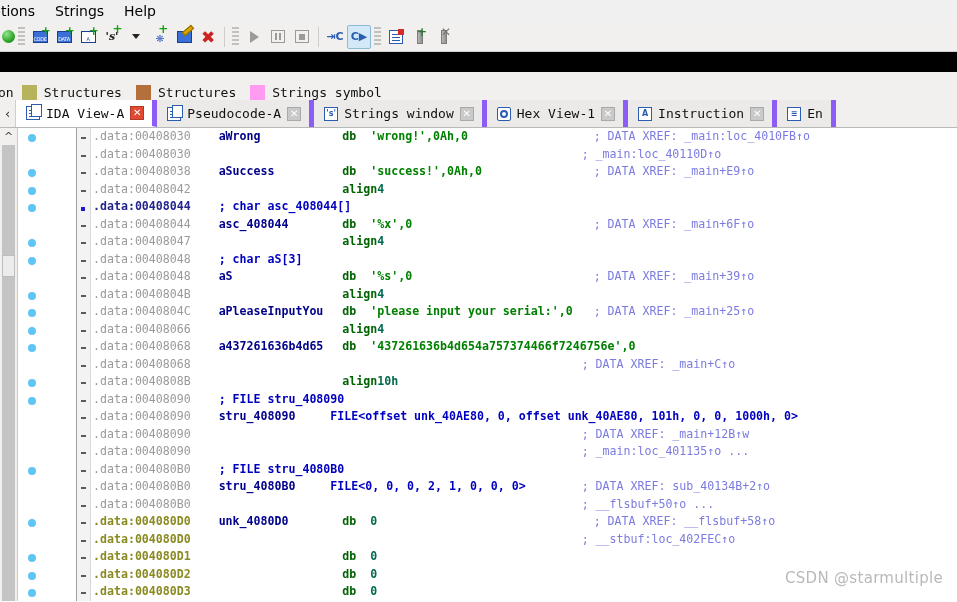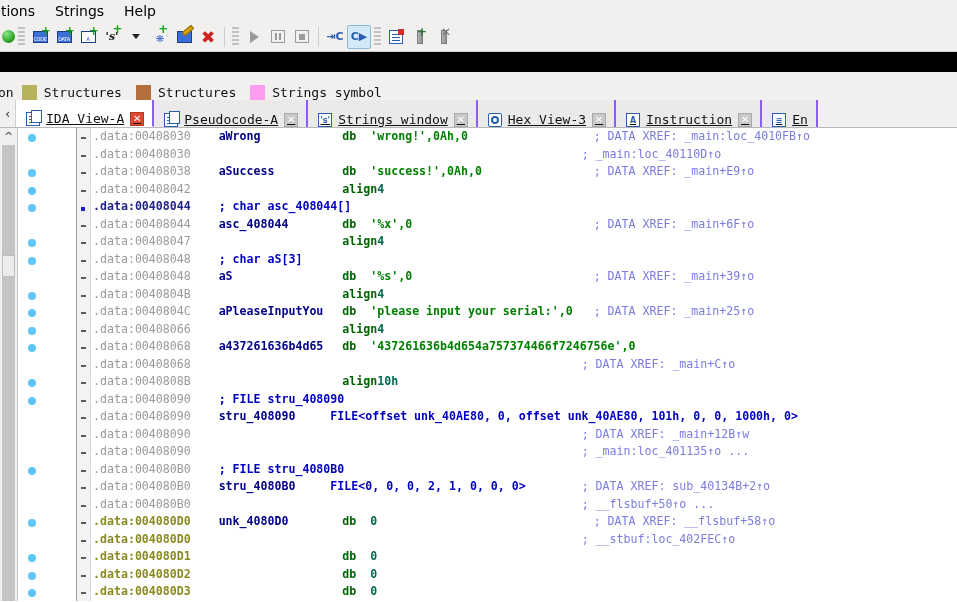--- a/index.html
+++ b/index.html
@@ -140,29 +140,28 @@
     display: flex; align-items: stretch;
     border-bottom: 1px solid #b8b8b8;
     position: relative;
   }
   .tab-scroll-left {
     width: 16px; display:flex; align-items:center; justify-content:center;
     background:#f1f0ef; border-right:1px solid #cfcfcf;
     font-size: 13px; color: #333; font-family:"DejaVu Sans",sans-serif;
   }
   .tab {
-    display: flex; align-items: flex-end; gap: 6px;
+    display: flex; align-items: center; gap: 6px;
     padding: 0 8px 0 10px;
     background: #eceae8;
-    border-right: 2px solid #8b5cf6;
+    border-right: 5px solid #8b5cf6;
     font-family: "DejaVu Sans Mono", monospace;
     font-size: 13px;
     color: #111;
     white-space: nowrap;
-    text-decoration: underline;
   }
   .tab.active { background: #ffffff; border-bottom: 1px solid #fff; }
   .tab-ico {
     width: 14px; height: 14px; border: 1px solid #2a5db0; background: #fff;
     position: relative; flex: none;
     display:flex;align-items:center;justify-content:center;
     font-size:8px;color:#2a5db0;font-family:"DejaVu Sans",sans-serif;font-weight:bold;
   }
   .tab-ico.doc:before {
     content:""; position:absolute; left:2px; top:3px; width:7px; height:1px;
@@ -380,21 +379,21 @@
   <div class="tab">
     <span class="tab-ico">'s'</span>
     <span>Strings window</span>
     <span class="tab-close">✕</span>
   </div>
 
   <div class="tab">
     <span class="tab-ico circ">
         <i></i>
       </span>
-    <span>Hex View-3</span>
+    <span>Hex View-1</span>
     <span class="tab-close">✕</span>
   </div>
 
   <div class="tab">
     <span class="tab-ico">A</span>
     <span>Instruction</span>
     <span class="tab-close">✕</span>
   </div>
 
   <div class="tab">
@@ -458,13 +457,14 @@
         <div class="acell" style="top: 376.5px;"></div>
         <div class="acell" style="top: 394px;"></div>
         <div class="acell" style="top: 411.5px;"></div>
         <div class="acell" style="top: 429px;"></div>
         <div class="acell" style="top: 446.5px;"></div>
         <div class="acell" style="top: 464px;"></div>
       </div>
     <div class="lines"><div class="ln"><span class="addr">.data:00408030    </span><span class="name">aWrong          </span><span class="kw">db  </span><span class="str">'wrong!',0Ah,0</span><span>                  </span><span class="cmt">; DATA XREF: _main:loc_4010FB↑o</span></div><div class="ln"><span class="addr">.data:00408030    </span><span class="name">                </span><span>    </span><span>                                </span><span class="cmt">; _main:loc_40110D↑o</span></div><div class="ln"><span class="addr">.data:00408038    </span><span class="name">aSuccess        </span><span class="kw">db  </span><span class="str">'success!',0Ah,0</span><span>                </span><span class="cmt">; DATA XREF: _main+E9↑o</span></div><div class="ln"><span class="addr">.data:00408042    </span><span class="name">                </span><span class="kw">align</span><span class="num">4</span></div><div class="ln"><span class="addr hl">.data:00408044    </span><span class="blu">; char asc_408044[]</span></div><div class="ln"><span class="addr">.data:00408044    </span><span class="name">asc_408044      </span><span class="kw">db  </span><span class="str">'%x',0</span><span>                          </span><span class="cmt">; DATA XREF: _main+6F↑o</span></div><div class="ln"><span class="addr">.data:00408047    </span><span class="name">                </span><span class="kw">align</span><span class="num">4</span></div><div class="ln"><span class="addr">.data:00408048    </span><span class="blu">; char aS[3]</span></div><div class="ln"><span class="addr">.data:00408048    </span><span class="name">aS              </span><span class="kw">db  </span><span class="str">'%s',0</span><span>                          </span><span class="cmt">; DATA XREF: _main+39↑o</span></div><div class="ln"><span class="addr">.data:0040804B    </span><span class="name">                </span><span class="kw">align</span><span class="num">4</span></div><div class="ln"><span class="addr">.data:0040804C    </span><span class="name">aPleaseInputYou </span><span class="kw">db  </span><span class="str">'please input your serial:',0</span><span>   </span><span class="cmt">; DATA XREF: _main+25↑o</span></div><div class="ln"><span class="addr">.data:00408066    </span><span class="name">                </span><span class="kw">align</span><span class="num">4</span></div><div class="ln"><span class="addr">.data:00408068    </span><span class="name">a437261636b4d65 </span><span class="kw">db  </span><span class="str">'437261636b4d654a757374466f7246756e',0</span></div><div class="ln"><span class="addr">.data:00408068    </span><span class="name">                </span><span>    </span><span>                                </span><span class="cmt">; DATA XREF: _main+C↑o</span></div><div class="ln"><span class="addr">.data:0040808B    </span><span class="name">                </span><span class="kw">align</span><span class="num">10h</span></div><div class="ln"><span class="addr">.data:00408090    </span><span class="blu">; FILE stru_408090</span></div><div class="ln"><span class="addr">.data:00408090    </span><span class="name">stru_408090     </span><span class="blu">FILE</span><span class="blu">&lt;offset unk_40AE80, 0, offset unk_40AE80, 101h, 0, 0, 1000h, 0&gt;</span></div><div class="ln"><span class="addr">.data:00408090    </span><span class="name">                </span><span>    </span><span>                                </span><span class="cmt">; DATA XREF: _main+12B↑w</span></div><div class="ln"><span class="addr">.data:00408090    </span><span class="name">                </span><span>    </span><span>                                </span><span class="cmt">; _main:loc_401135↑o ...</span></div><div class="ln"><span class="addr">.data:004080B0    </span><span class="blu">; FILE stru_4080B0</span></div><div class="ln"><span class="addr">.data:004080B0    </span><span class="name">stru_4080B0     </span><span class="blu">FILE</span><span class="blu">&lt;0, 0, 0, 2, 1, 0, 0, 0&gt;</span><span>        </span><span class="cmt">; DATA XREF: sub_40134B+2↑o</span></div><div class="ln"><span class="addr">.data:004080B0    </span><span class="name">                </span><span>    </span><span>                                </span><span class="cmt">; __flsbuf+50↑o ...</span></div><div class="ln"><span class="addr olive">.data:004080D0    </span><span class="name">unk_4080D0      </span><span class="kw">db  </span><span class="num">0</span><span>                               </span><span class="cmt">; DATA XREF: __flsbuf+58↑o</span></div><div class="ln"><span class="addr olive">.data:004080D0    </span><span class="name">                </span><span>    </span><span>                                </span><span class="cmt">; __stbuf:loc_402FEC↑o</span></div><div class="ln"><span class="addr olive">.data:004080D1    </span><span class="name">                </span><span class="kw">db  </span><span class="num">0</span></div><div class="ln"><span class="addr olive">.data:004080D2    </span><span class="name">                </span><span class="kw">db  </span><span class="num">0</span></div><div class="ln"><span class="addr olive">.data:004080D3    </span><span class="name">                </span><span class="kw">db  </span><span class="num">0</span></div><div class="ln"></div></div>
   </div>
 
+  <div class="watermark">CSDN @starmultiple</div>
 </div>
 
 </body></html>

